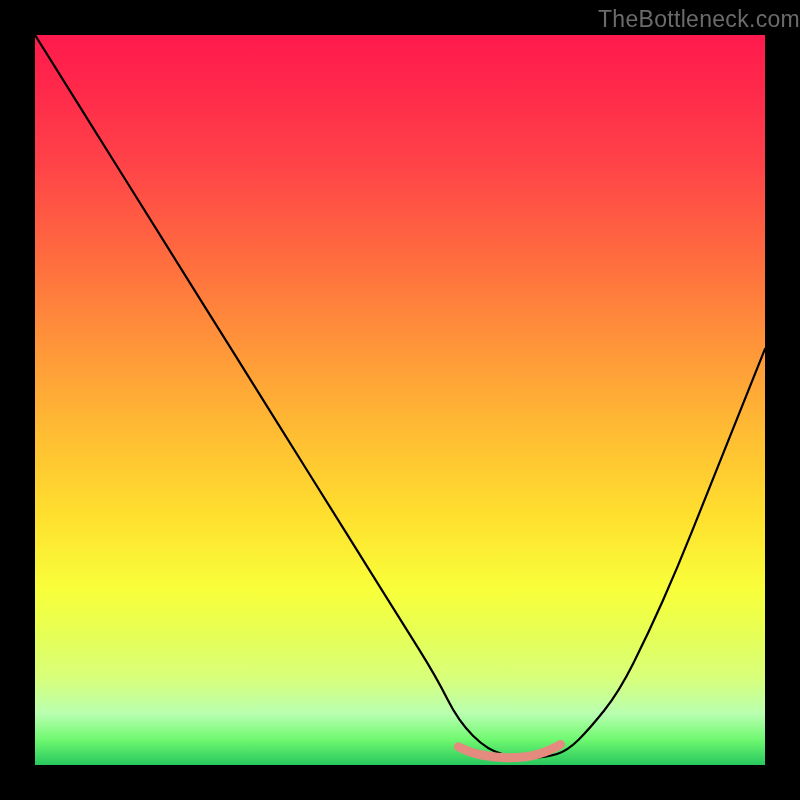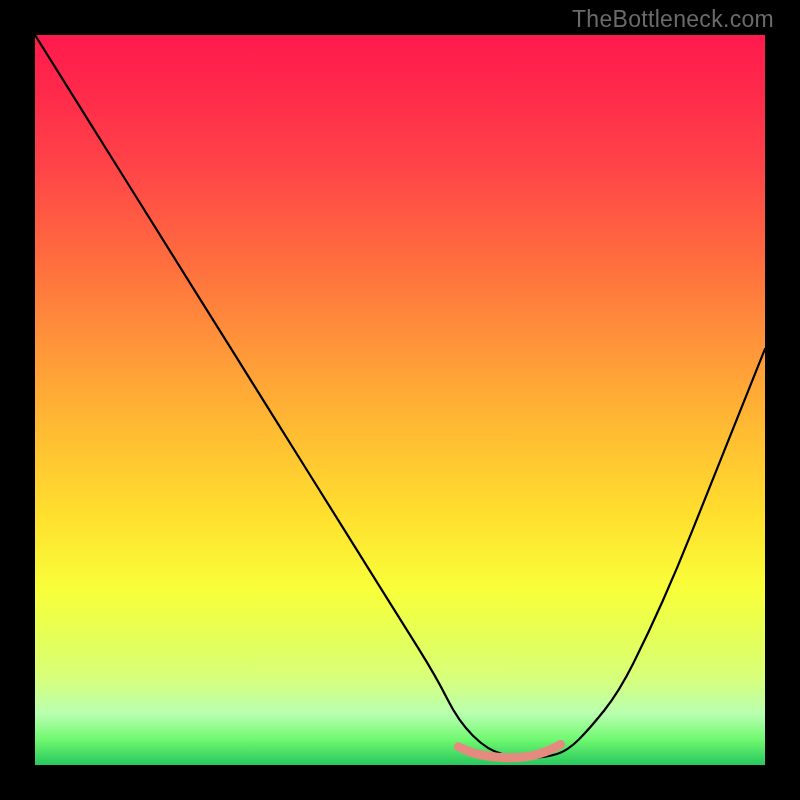--- a/index.html
+++ b/index.html
@@ -27,21 +27,21 @@
       #f8ff3a 76%,
       #e6ff55 82%,
       #d8ff7a 88%,
       #b8ffb0 93%,
       #70f870 96.5%,
       #27c85e 100%);
   }
   .watermark {
     position: absolute;
     top: 6px;
-    right: 26px;
+    right: 0;
     font-family: Arial, Helvetica, sans-serif;
     font-size: 23px;
     color: #6b6b6b;
     letter-spacing: 0.3px;
     user-select: none;
   }
   svg.curve {
     position: absolute;
     left: 0; top: 0;
     width: 730px; height: 730px;

